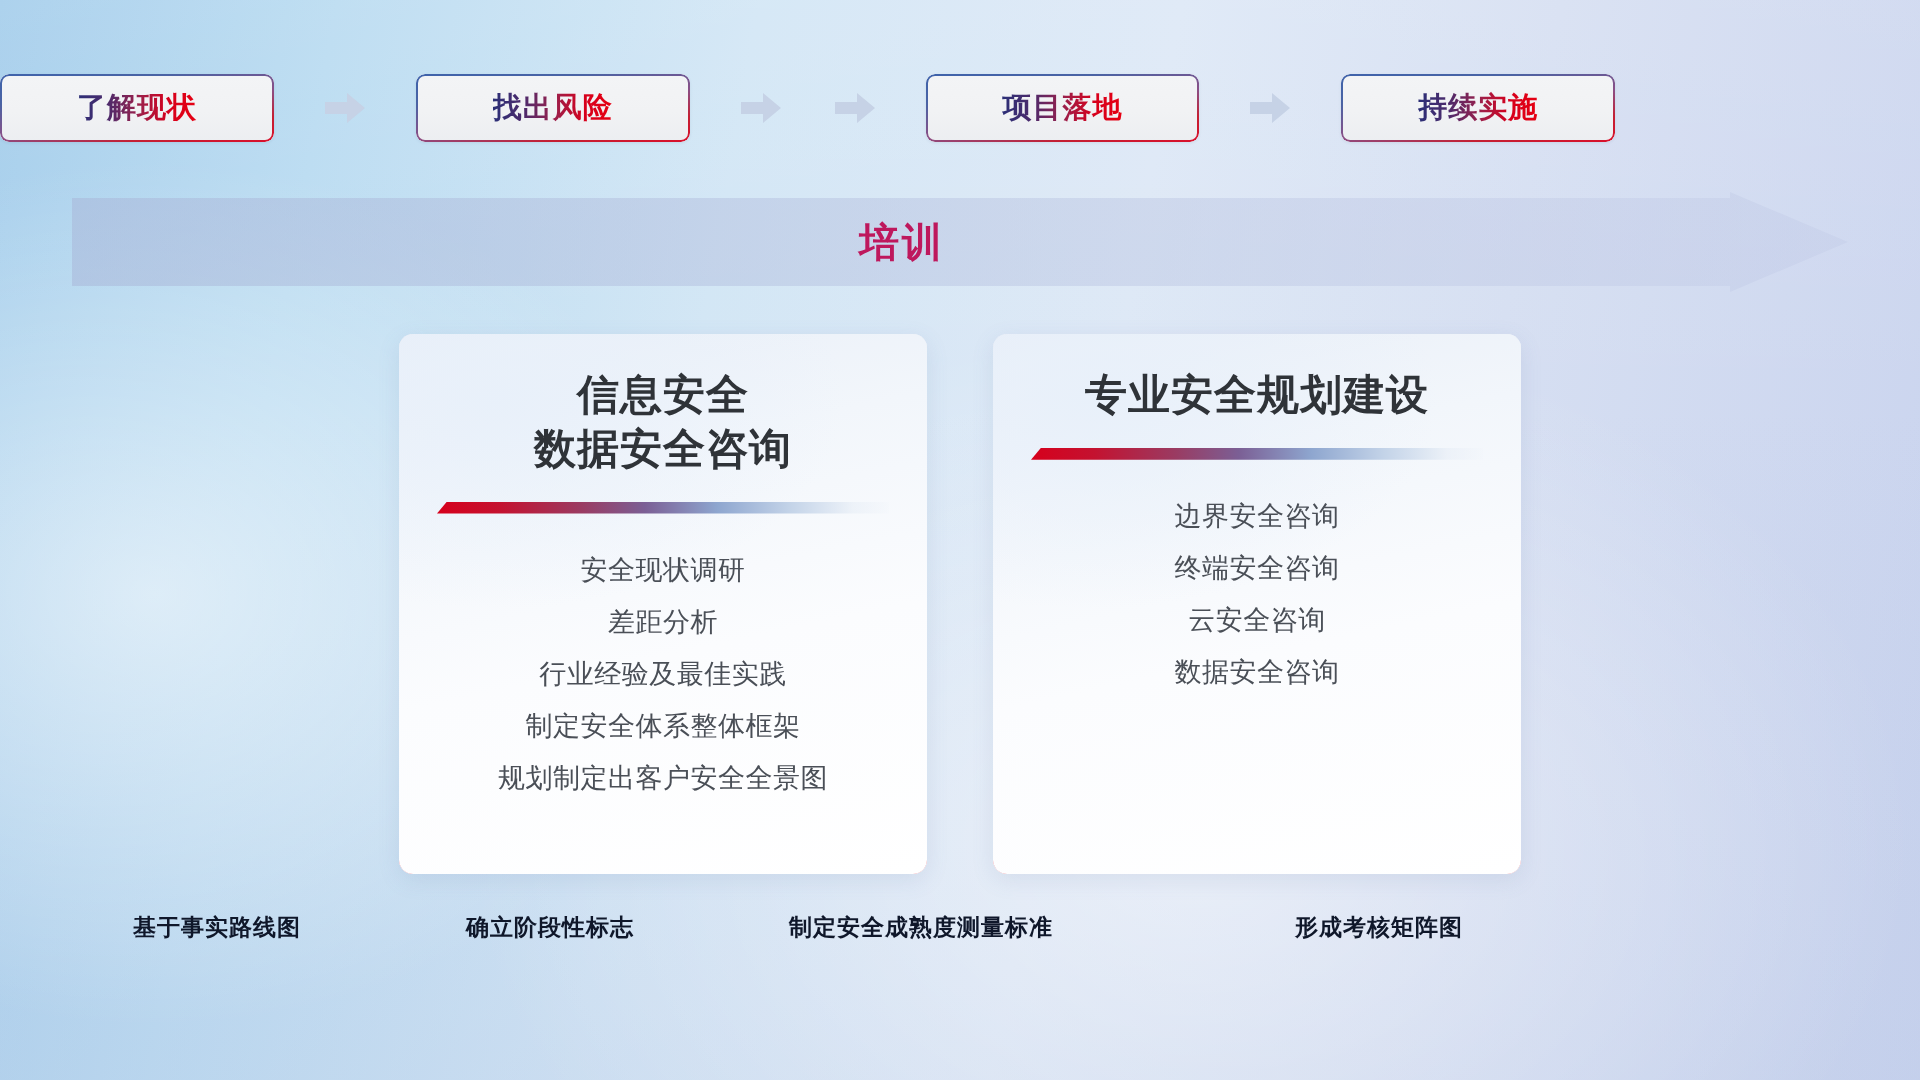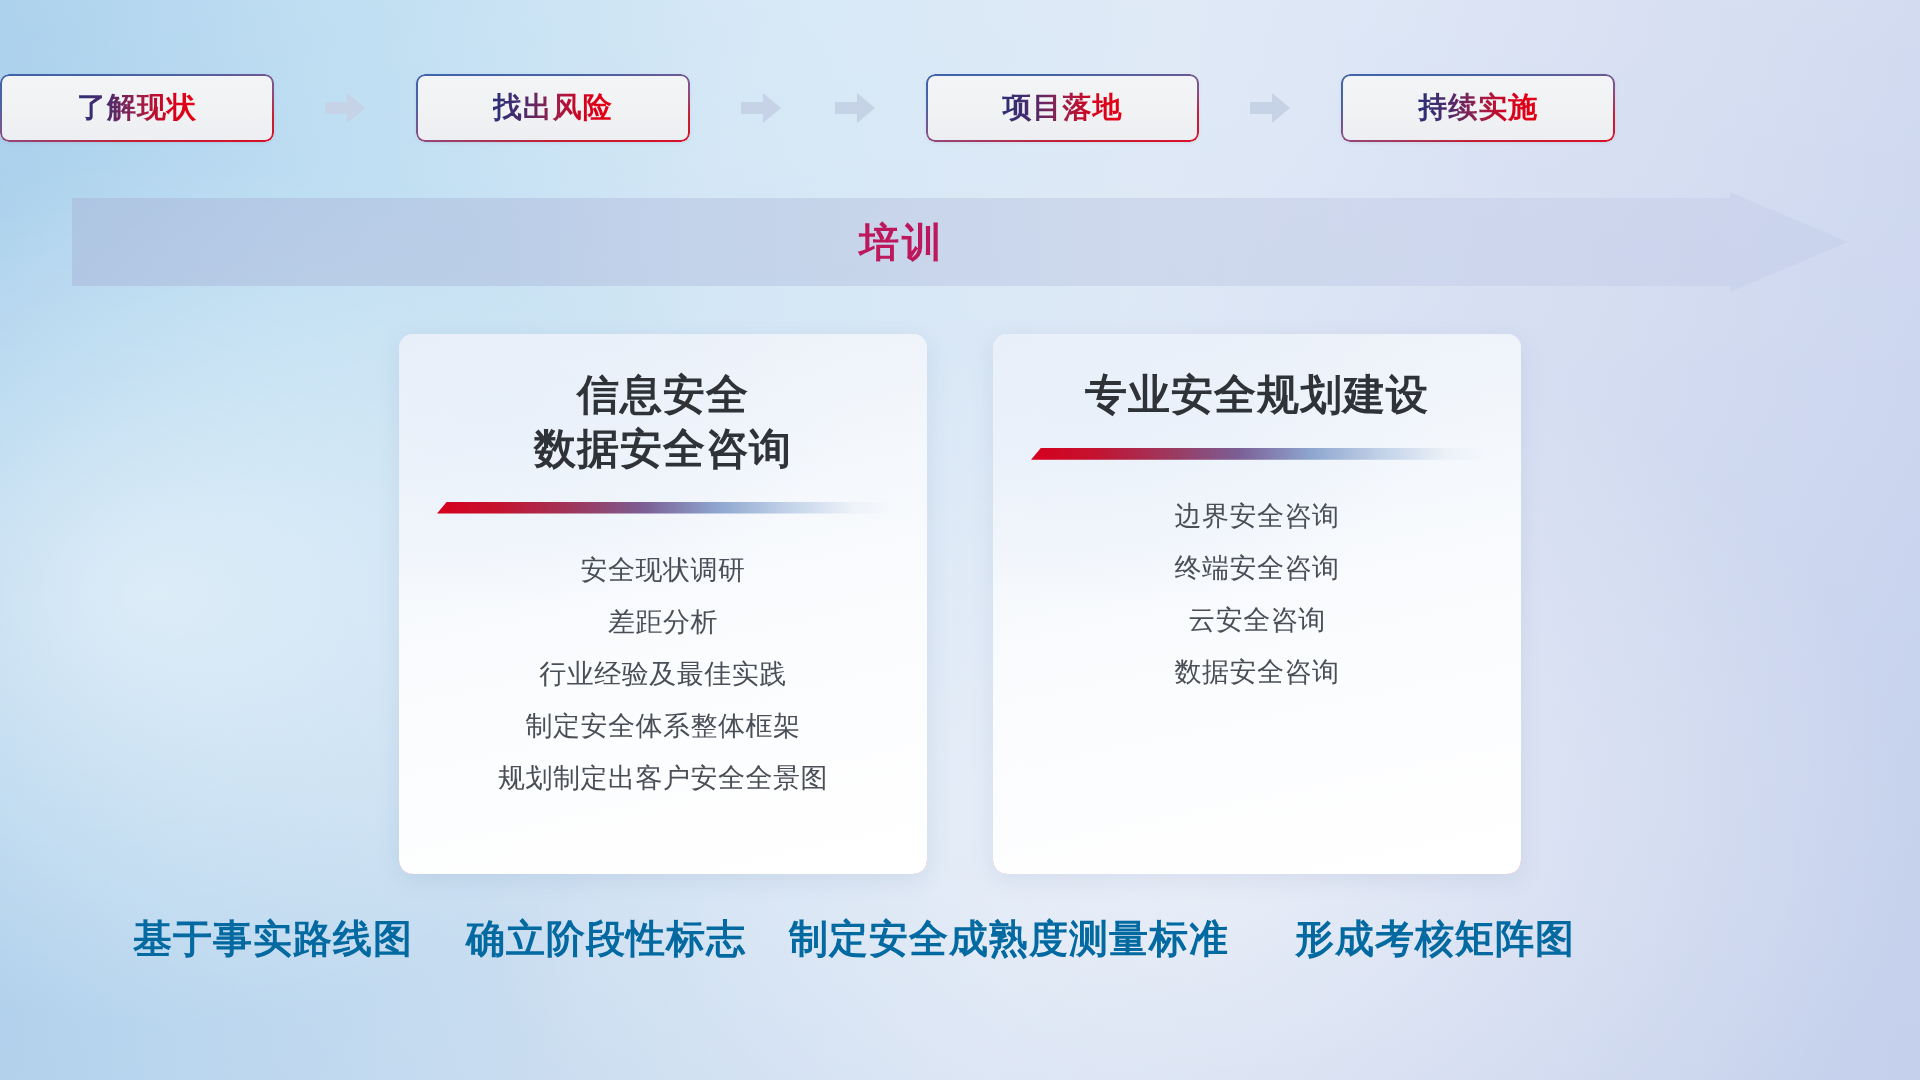--- a/index.html
+++ b/index.html
@@ -116,21 +116,21 @@
     font-size:27px;color:#4a4f57;line-height:52px;letter-spacing:0.5px;
     white-space:nowrap;
   }
 
   
   #footer-labels{
     position:absolute;left:0;top:912px;width:1920px;height:54px;
   }
   .footer-label{
     position:absolute;top:0;
-    font-size:39px;font-weight:700;color:#0369a1;letter-spacing:1px;
+    font-size:23px;font-weight:700;color:#0f172a;letter-spacing:1px;
     white-space:nowrap;
   }
 </style>
 </head>
 <body>
 
 <div id="step-strip">
 
   <div class="step-box">
     <span class="step-label">了解现状</span>

